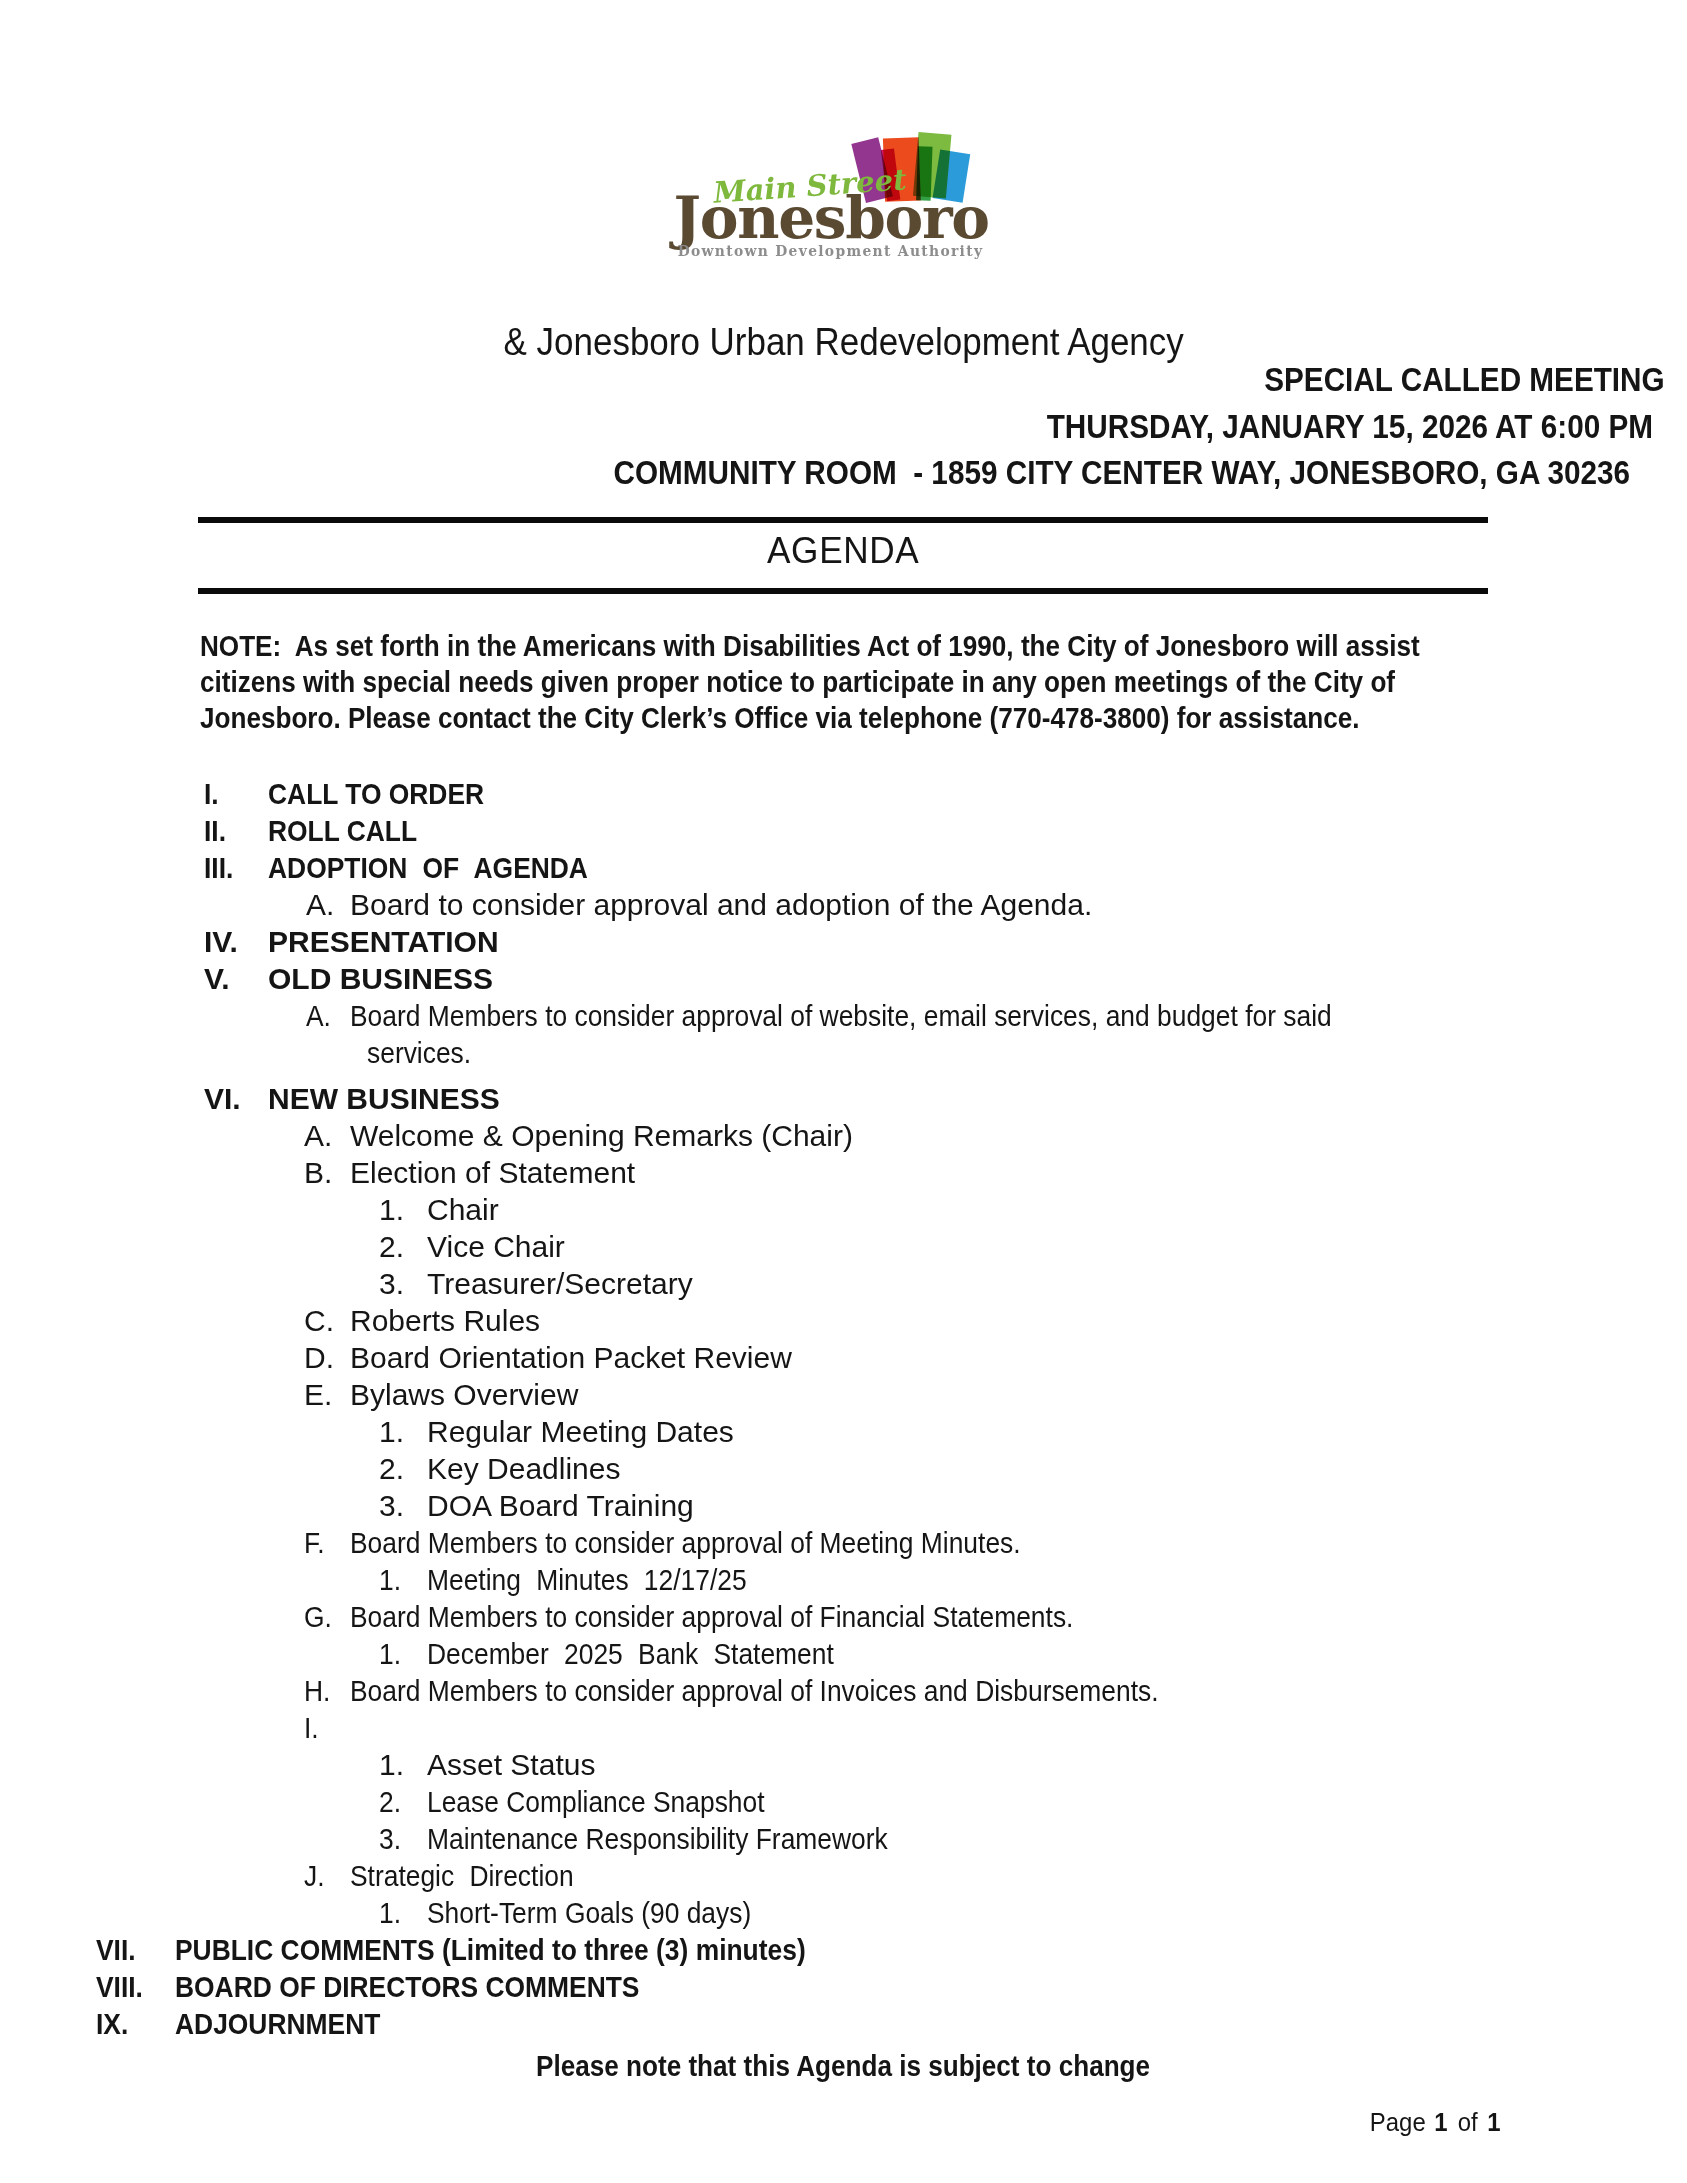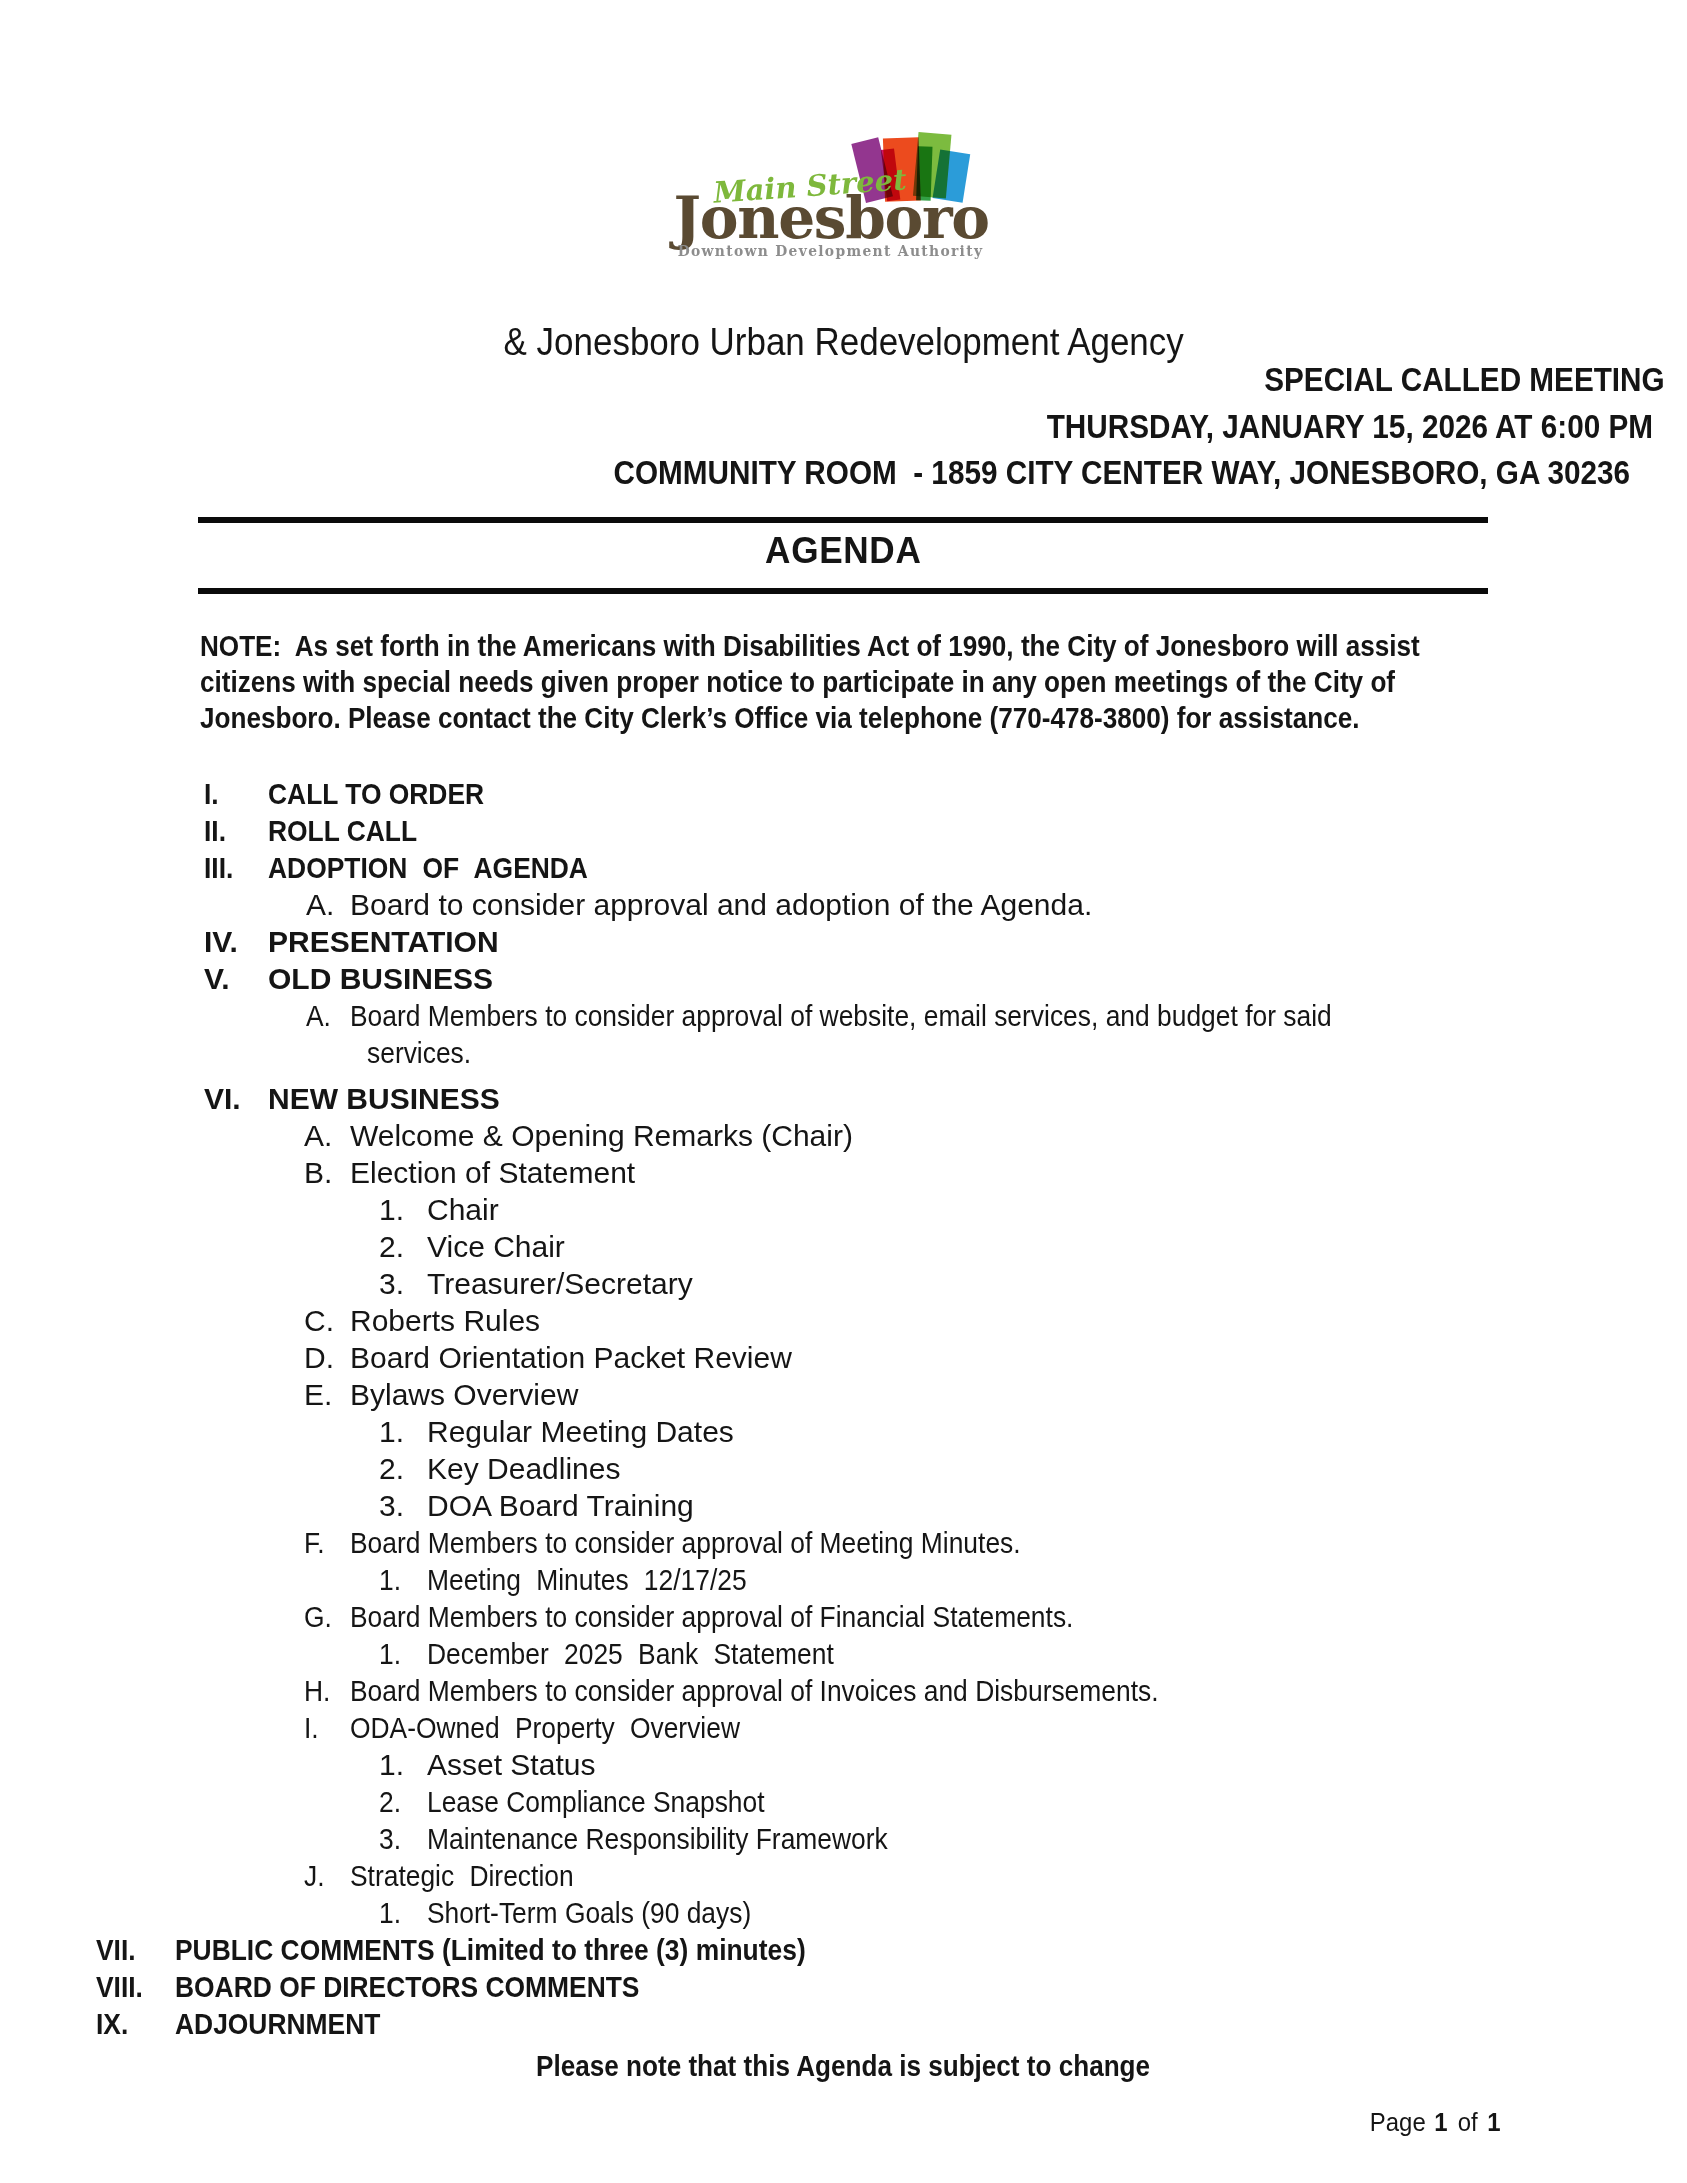--- a/index.html
+++ b/index.html
@@ -22,21 +22,21 @@
   .ctr .in{transform-origin:50% 60%;}
   .b{font-weight:700;}
   .ws{word-spacing:0.3em;}
   .pre{white-space:pre;text-align:right;}
 
   .agency{top:277px;font-size:38px;font-weight:400;margin-top:44px;}
   .hline{font-size:33px;font-weight:700;}
   .h1{top:361px;} .h2{top:408px;} .h3{top:454px;}
   .rule{left:198px;width:1290px;height:6px;background:#0a0a0a;}
   .rule-top{top:517px;} .rule-bottom{top:588px;}
-  .agenda-title{top:530px;font-size:37px;font-weight:700;letter-spacing:0.7px;}
+  .agenda-title{top:530px;font-size:37px;font-weight:400;letter-spacing:0.7px;}
 
   .note{left:200px;top:628px;font-size:29px;font-weight:700;line-height:36px;}
   .note div{white-space:pre;}
 
   .list{left:0;top:775px;right:0;font-size:30px;line-height:37px;}
   .row{display:flex;align-items:flex-start;}
   .row .num{flex:0 0 auto;}
   .row .txt{flex:1 1 auto;white-space:pre;}
   .l1  {padding-left:204px;} .l1  .num{width:64px;}
   .l1x {padding-left:96px;} .l1x .num{width:79px;}
@@ -191,21 +191,20 @@
       <div class="row l3 c88">
         <span class="num"><span class="in">1.</span></span>
         <span class="txt ws"><span><span class="in">December 2025 Bank Statement</span></span></span>
       </div>
       <div class="row l2 c88">
         <span class="num"><span class="in">H.</span></span>
         <span class="txt"><span><span class="in">Board Members to consider approval of Invoices and Disbursements.</span></span></span>
       </div>
       <div class="row l2 c88">
         <span class="num"><span class="in">I.</span></span>
-        <span class="txt ws"><span><span class="in">ODA-Owned Property Overview</span></span></span>
       </div>
       <div class="row l3">
         <span class="num"><span class="in">1.</span></span>
         <span class="txt"><span><span class="in">Asset Status</span></span></span>
       </div>
       <div class="row l3 c88">
         <span class="num"><span class="in">2.</span></span>
         <span class="txt"><span><span class="in">Lease Compliance Snapshot</span></span></span>
       </div>
       <div class="row l3 c88">

